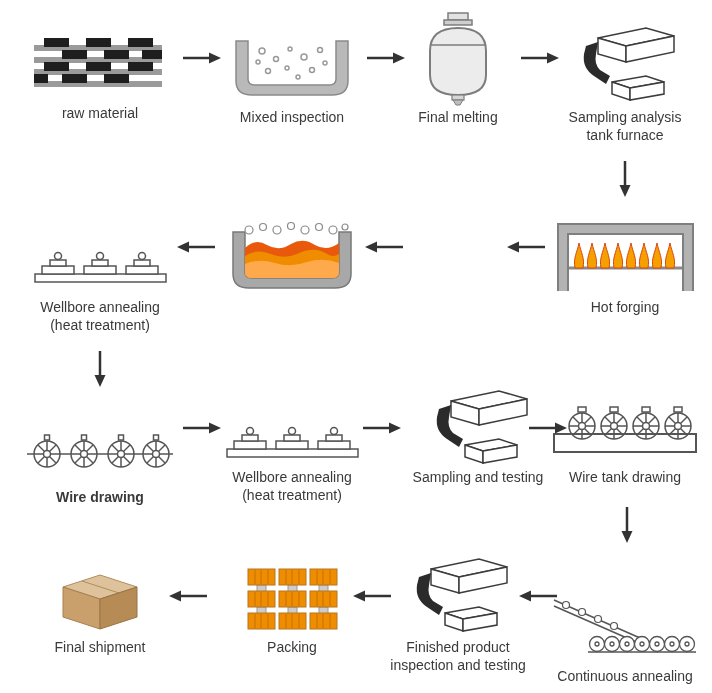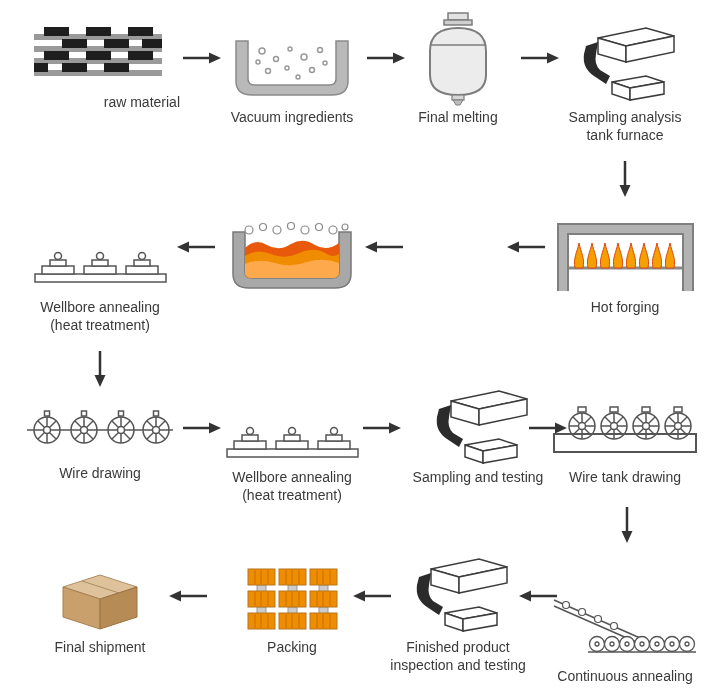--- a/index.html
+++ b/index.html
@@ -19,21 +19,21 @@
     line-height: 1.32;
     margin: 0 auto;
   }
   .arrow { position: absolute; line-height: 0; }
 </style>
 </head>
 <body>
 
 <div class="canvas">
 
-  <div class="step" style="left:20px; top:13px;text-align:right;">
+  <div class="step" style="left:20px; top:24px;">
     <div class="icon-wrap" style="height:80px;">
       <svg width="140" height="58" viewBox="0 0 140 58">
         <g fill="#9a9a9a">
           <rect x="4" y="10" width="128" height="6"></rect>
             <rect x="4" y="22" width="128" height="6"></rect>
           <rect x="4" y="34" width="128" height="6"></rect>
             <rect x="4" y="46" width="128" height="6"></rect>
         </g>
         <g fill="#1e1e1e">
           <rect x="14" y="3" width="25" height="9"></rect>
@@ -66,21 +66,21 @@
             <circle cx="88" cy="13" r="2.5"></circle>
             <circle cx="36" cy="34" r="2.5"></circle>
           <circle cx="55" cy="31" r="2"></circle>
             <circle cx="80" cy="33" r="2.5"></circle>
             <circle cx="93" cy="26" r="2"></circle>
           <circle cx="26" cy="25" r="2"></circle>
             <circle cx="66" cy="40" r="2"></circle>
         </g>
       </svg>
     </div>
-    <div class="step-label">Vacuum ingredients</div>
+    <div class="step-label">Mixed inspection</div>
   </div>
 
   <div class="step" style="left:378px; top:10px;">
     <div class="icon-wrap" style="height:98px;">
       <svg width="72" height="96" viewBox="0 0 72 96">
         <rect x="26" y="2" width="20" height="7" fill="#e2e2e2" stroke="#7d7d7d" stroke-width="1.5"></rect>
         <rect x="22" y="9" width="28" height="5" fill="#cfcfcf" stroke="#7d7d7d" stroke-width="1.5"></rect>
         <path d="M8,40 Q8,17 36,17 Q64,17 64,40 L64,64 Q64,84 36,84 Q8,84 8,64 Z" fill="#ececec" stroke="#7d7d7d" stroke-width="2"></path>
         <line x1="8" y1="34" x2="64" y2="34" stroke="#7d7d7d" stroke-width="1.5"></line>
         <rect x="30" y="84" width="12" height="5" fill="#d5d5d5" stroke="#7d7d7d" stroke-width="1.2"></rect>
@@ -213,21 +213,21 @@
       </svg>
   </div>
 
   <div class="arrow" style="left:93px; top:350px;">
     <svg width="14" height="38" viewBox="0 0 14 38">
         <line x1="7" y1="1" x2="7" y2="26" stroke="#333333" stroke-width="2.5"></line>
         <polygon points="1.5,25 7,37 12.5,25" fill="#333333"></polygon>
       </svg>
   </div>
 
-  <div class="step" style="left:20px; top:396px;">
+  <div class="step" style="left:20px; top:420px;font-weight:bold;">
     <div class="icon-wrap" style="height:68px;">
       <svg width="150" height="52" viewBox="0 0 150 52">
         <line x1="2" y1="26" x2="148" y2="26" stroke="#555555" stroke-width="1.5"></line>
         <g fill="#ffffff" stroke="#555555" stroke-width="1.5">
           <rect x="19.5" y="7" width="5" height="5"></rect>
             <rect x="56.5" y="7" width="5" height="5"></rect>
           <rect x="93.5" y="7" width="5" height="5"></rect>
             <rect x="128.5" y="7" width="5" height="5"></rect>
           <circle cx="22" cy="26" r="13"></circle>
           <line x1="13" y1="17" x2="31" y2="35"></line>

